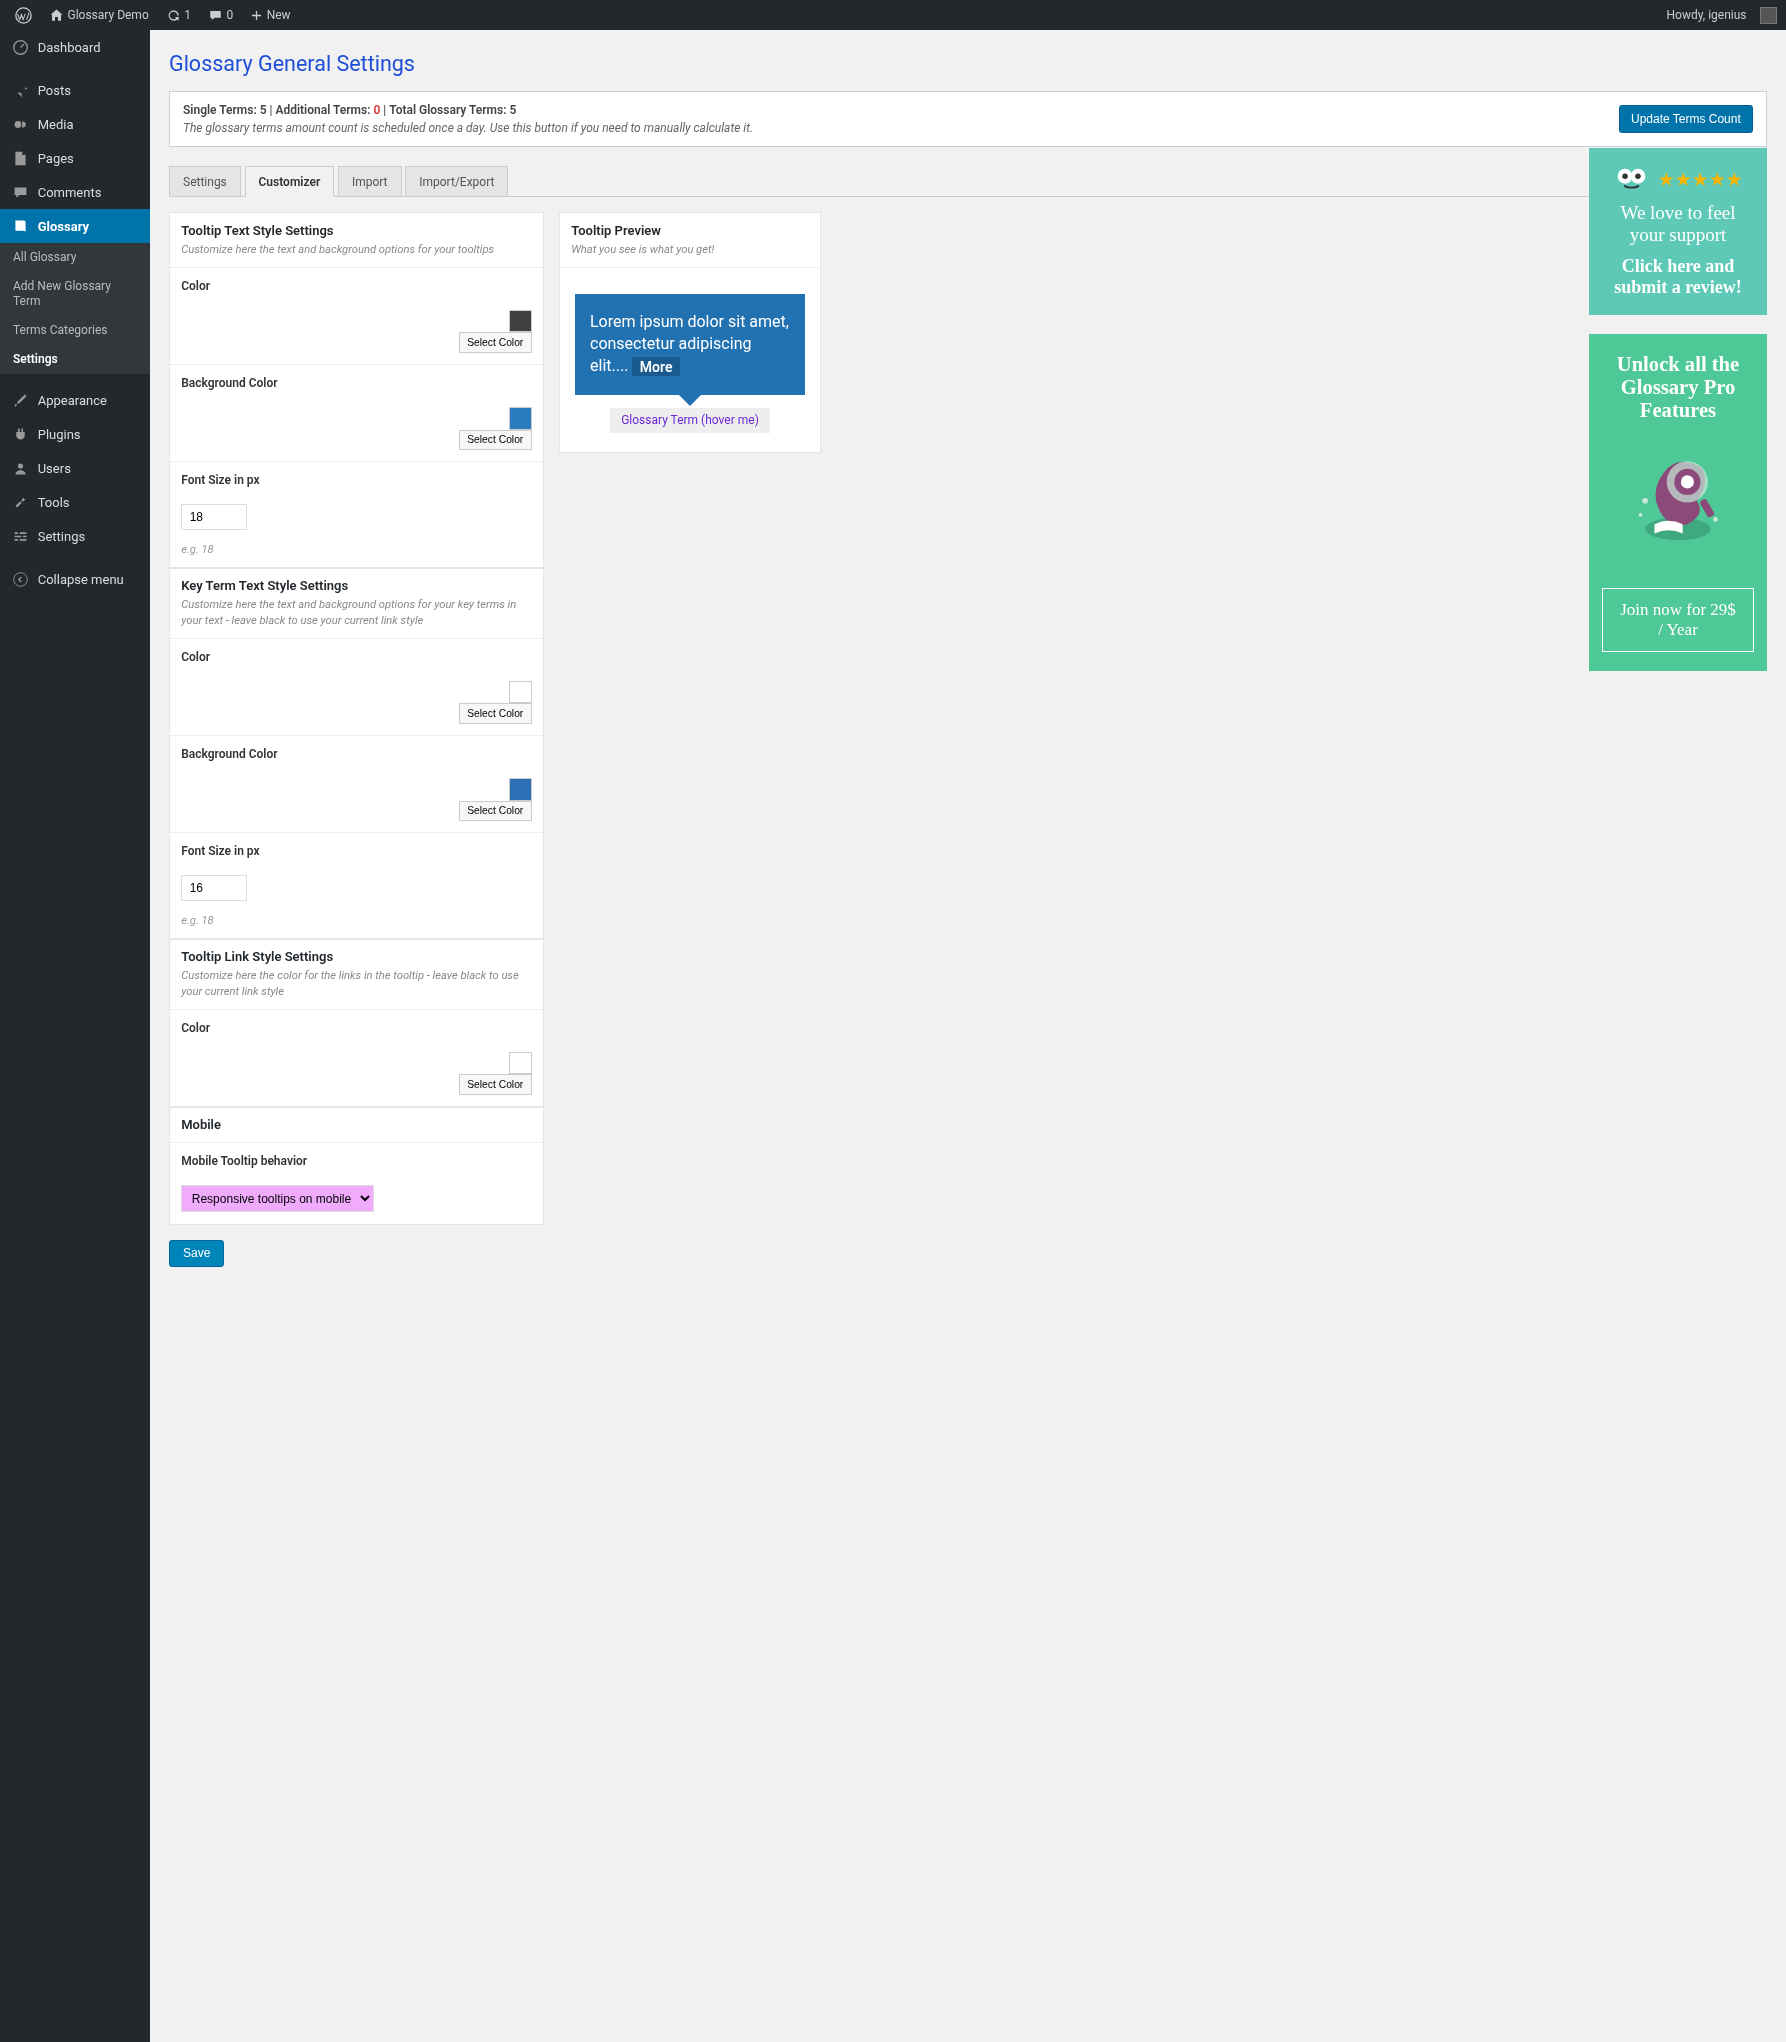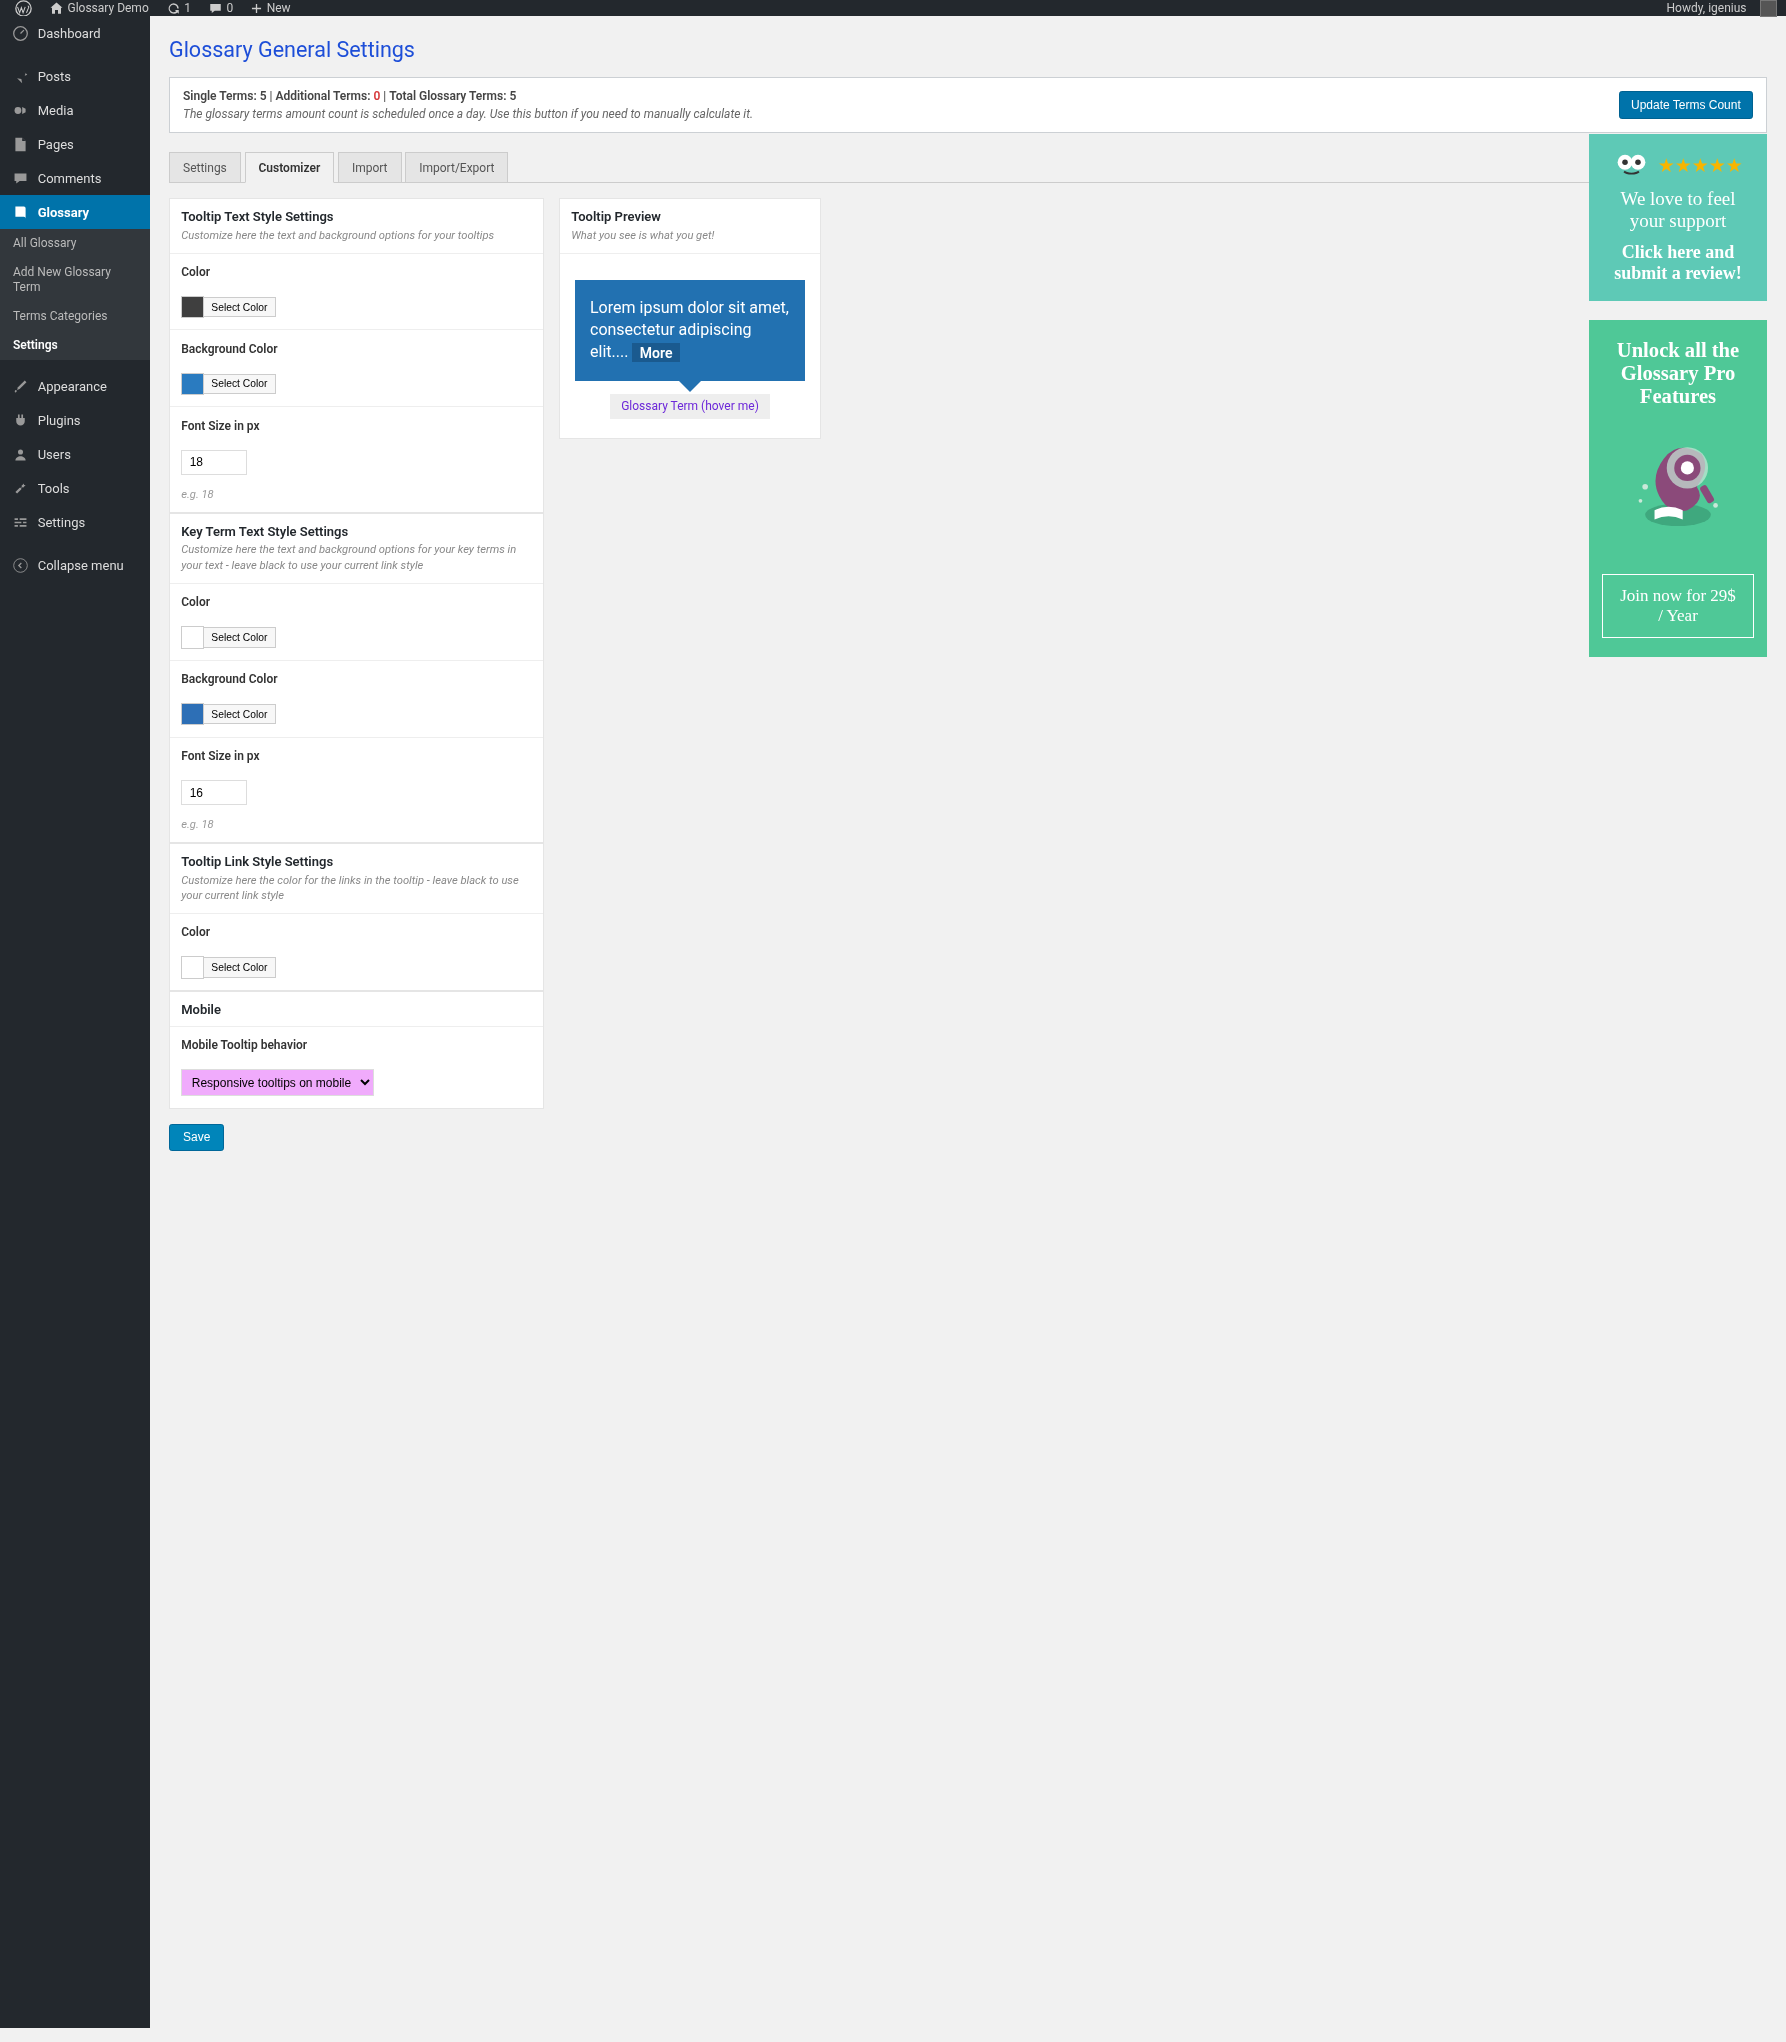--- a/index.html
+++ b/index.html
@@ -1,17 +1,17 @@
 <!DOCTYPE html>
 <html style="font-size:15px"><head>
 <meta charset="utf-8">
 <style>
 * { box-sizing: border-box; margin: 0; padding: 0; }
 body { font-family: -apple-system, BlinkMacSystemFont, "Segoe UI", Roboto, sans-serif; font-size: 12px; color: #444; background: #f1f1f1; }
-.topbar { background: #23282d; color: #ccc; height: 16px; display: flex; align-items: center; padding: 0 9.4px; font-size: 12px; justify-content: space-between; }
+.topbar { background: #23282d; color: #ccc; height: 30px; display: flex; align-items: center; padding: 0 9.4px; font-size: 12px; justify-content: space-between; }
 .topbar-left { display: flex; align-items: center; gap: 5.6px; }
 .topbar-right { display: flex; gap: 7.5px; }
 .topbar-item { display: flex; align-items: center; gap: 3.7px; cursor: pointer; padding: 0 5.6px; }
 .topbar svg { fill: #ccc; }
 .layout { display: flex; min-height: calc(100vh - 30px); }
 .sidebar { width: 150px; background: #23282d; color: #eee; font-size: 13px; flex-shrink: 0; }
 .menu-item { display: flex; align-items: center; gap: 7.5px; padding: 7.5px 11.2px; cursor: pointer; color: #ddd; }
 .menu-item.active { background: #0073aa; color: #fff; position: relative; font-weight: bold; }
 .menu-item.active::after { content: ""; position: absolute; right: -7.5px; top: 50%; transform: translateY(-50%); border: 7.5px solid transparent; border-right-color: #f1f1f1; }
 .menu-icon { width: 19px; height: 19px; display: flex; align-items: center; justify-content: center; }
@@ -32,21 +32,21 @@
 .col-left { width: 375px; }
 .col-right { width: 262px; }
 .promo-col { position: absolute; right: 19px; top: 118px; width: 178px; }
 .panel { background: #fff; border: 0.9px solid #e5e5e5; margin-bottom: 0; }
 .panel-header { padding: 9.4px 11.2px; border-bottom: 0.9px solid #eee; }
 .panel-title { font-size: 13px; font-weight: 600; color: #23282d; }
 .panel-sub { font-size: 11.2px; font-style: italic; color: #888; margin-top: 3.7px; line-height: 1.4; }
 .field { padding: 11.2px; border-bottom: 0.9px solid #eee; }
 .field:last-child { border-bottom: none; }
 .field-label { font-size: 12px; font-weight: 600; color: #333; margin-bottom: 17px; display: block; }
-.color-picker { display: flex; align-items: center; }
+.color-picker { display: flex; align-items: flex-end; flex-direction: column; }
 .color-swatch { width: 22.5px; height: 22.5px; border: 0.9px solid #ccc; }
 .select-color-btn { border: 0.9px solid #ccc; background: #f7f7f7; padding: 3.7px 7.5px; font-size: 10.3px; cursor: pointer; margin-left: -0.9px; }
 .text-input { border: 0.9px solid #ddd; padding: 4.7px 7.5px; font-size: 12px; width: 66px; }
 .hint { font-size: 11.2px; font-style: italic; color: #999; margin-top: 13px; }
 .select-input { border: 0.9px solid #ddd; padding: 4.7px 5.6px; font-size: 12px; background: #f0abfc; }
 .preview-tooltip { background: #2271b1; color: #fff; padding: 17px 15px; font-size: 16px; line-height: 1.4; position: relative; margin: 26px 15px 13px; }
 .preview-tooltip::after { content: ""; position: absolute; bottom: -11.2px; left: 50%; transform: translateX(-50%); border: 11.2px solid transparent; border-top-color: #2271b1; border-bottom: none; }
 .more-btn { background: #1a5a8f; padding: 1.9px 7.5px; font-weight: 600; font-size: 14px; }
 .hover-term { background: #eee; padding: 5.6px 11.2px; display: inline-block; margin: 0 auto 19px; color: #6d28d9; cursor: pointer; }
 .preview-center { text-align: center; }

